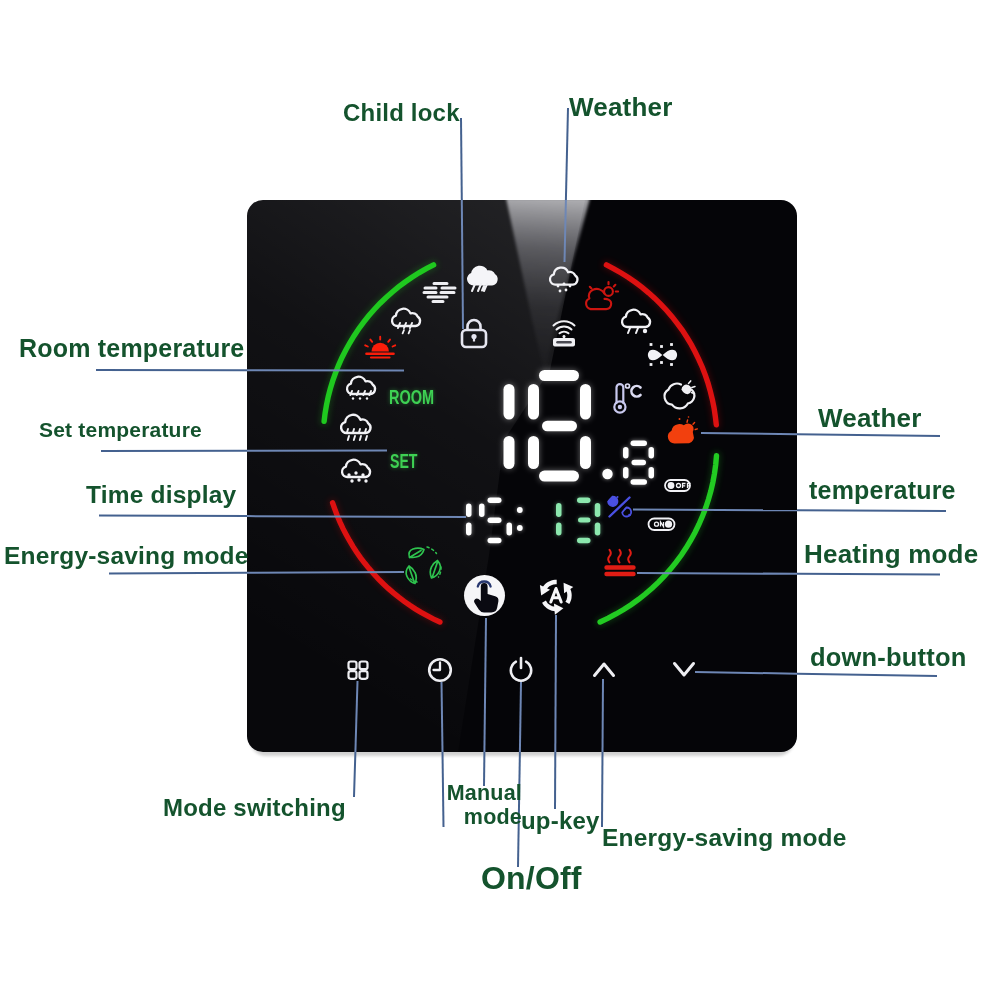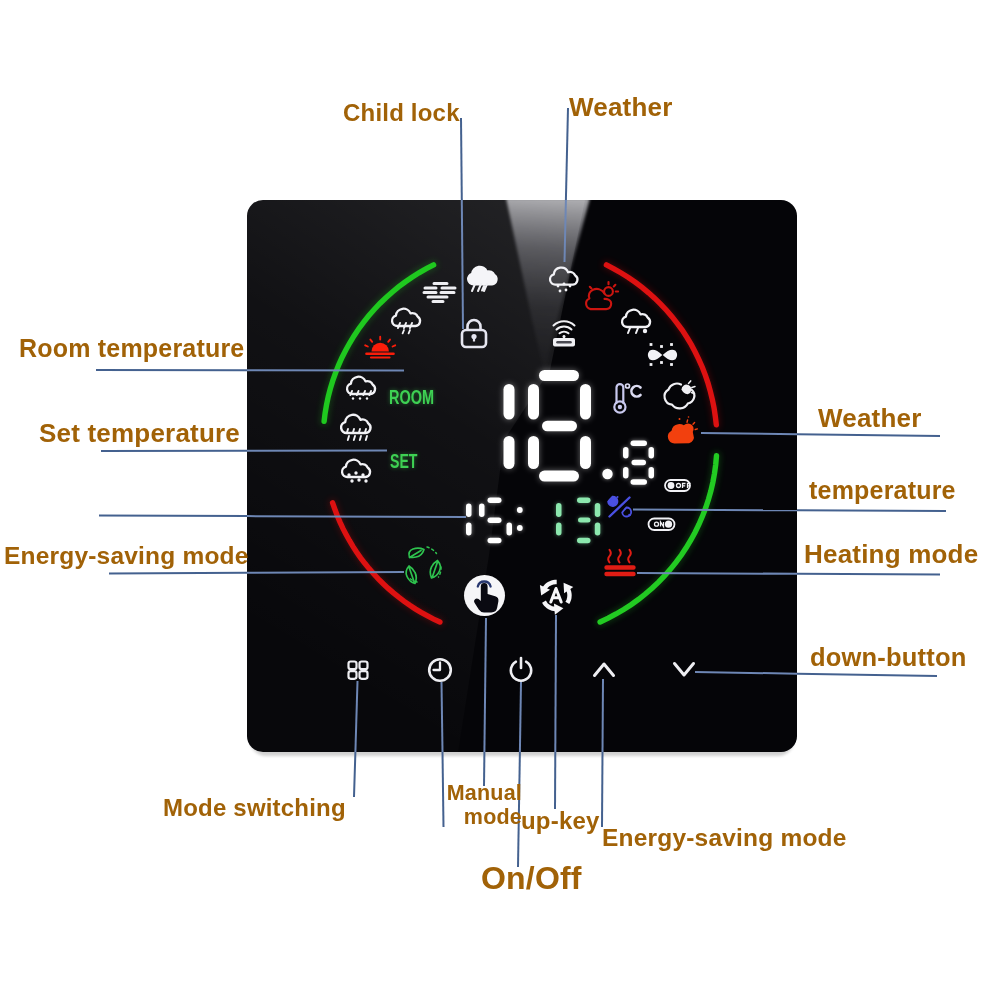--- a/index.html
+++ b/index.html
@@ -1,16 +1,16 @@
 <!DOCTYPE html>
 <html><head><meta charset="utf-8">
 <style>
 html,body{margin:0;padding:0;width:1000px;height:1000px;background:#ffffff;overflow:hidden}
 #stage{position:relative;width:1000px;height:1000px;font-family:"Liberation Sans",sans-serif}
-.lab{position:absolute;font-weight:bold;color:#a16207;white-space:nowrap;letter-spacing:0.2px}
+.lab{position:absolute;font-weight:bold;color:#14532d;white-space:nowrap;letter-spacing:0.2px}
 svg{position:absolute;left:0;top:0}
 </style></head>
 <body>
 <div id="stage">
 <svg width="1000" height="1000" viewBox="0 0 1000 1000">
 <defs>
 <linearGradient id="sheen" gradientUnits="userSpaceOnUse" x1="570" y1="215" x2="300" y2="660">
  <stop offset="0" stop-color="#ffffff" stop-opacity="0.12"></stop>
  <stop offset="0.45" stop-color="#ffffff" stop-opacity="0.05"></stop>
  <stop offset="1" stop-color="#ffffff" stop-opacity="0.012"></stop>
@@ -320,21 +320,22 @@
 <line x1="519.9" y1="752.0" x2="518" y2="867" stroke="#44618f"></line>
 <line x1="556" y1="615" x2="555.3" y2="752.0" stroke="#6e87b5"></line>
 <line x1="555.3" y1="752.0" x2="555" y2="809" stroke="#44618f"></line>
 <line x1="603" y1="679" x2="602.5" y2="752.0" stroke="#6e87b5"></line>
 <line x1="602.5" y1="752.0" x2="602" y2="827" stroke="#44618f"></line>
 </g>
 </svg>
 <div class="lab" style="left:343px;top:99px;font-size:24px">Child lock</div>
 <div class="lab" style="left:569px;top:92px;font-size:26px">Weather</div>
 <div class="lab" style="left:19px;top:334px;font-size:25px">Room temperature</div>
-<div class="lab" style="left:39px;top:418px;font-size:26px">Set temperature</div>
+<div class="lab" style="left:39px;top:418px;font-size:21px">Set temperature</div>
+<div class="lab" style="left:86px;top:481px;font-size:24.5px">Time display</div>
 <div class="lab" style="left:4px;top:542px;font-size:24.5px">Energy-saving mode</div>
 <div class="lab" style="left:818px;top:403px;font-size:26px">Weather</div>
 <div class="lab" style="left:809px;top:476px;font-size:25px">temperature</div>
 <div class="lab" style="left:804px;top:539px;font-size:26px">Heating mode</div>
 <div class="lab" style="left:810px;top:643px;font-size:25.5px">down-button</div>
 <div class="lab" style="left:163px;top:794px;font-size:24px">Mode switching</div>
 <div class="lab" style="left:521px;top:807px;font-size:24px">up-key</div>
 <div class="lab" style="left:602px;top:824px;font-size:24.5px">Energy-saving mode</div>
 <div class="lab" style="left:481px;top:860px;font-size:32px">On/Off</div>
 <div class="lab" style="left:440px;top:781px;font-size:21.5px;width:82px;text-align:right;line-height:24px;white-space:normal">Manual mode</div>

